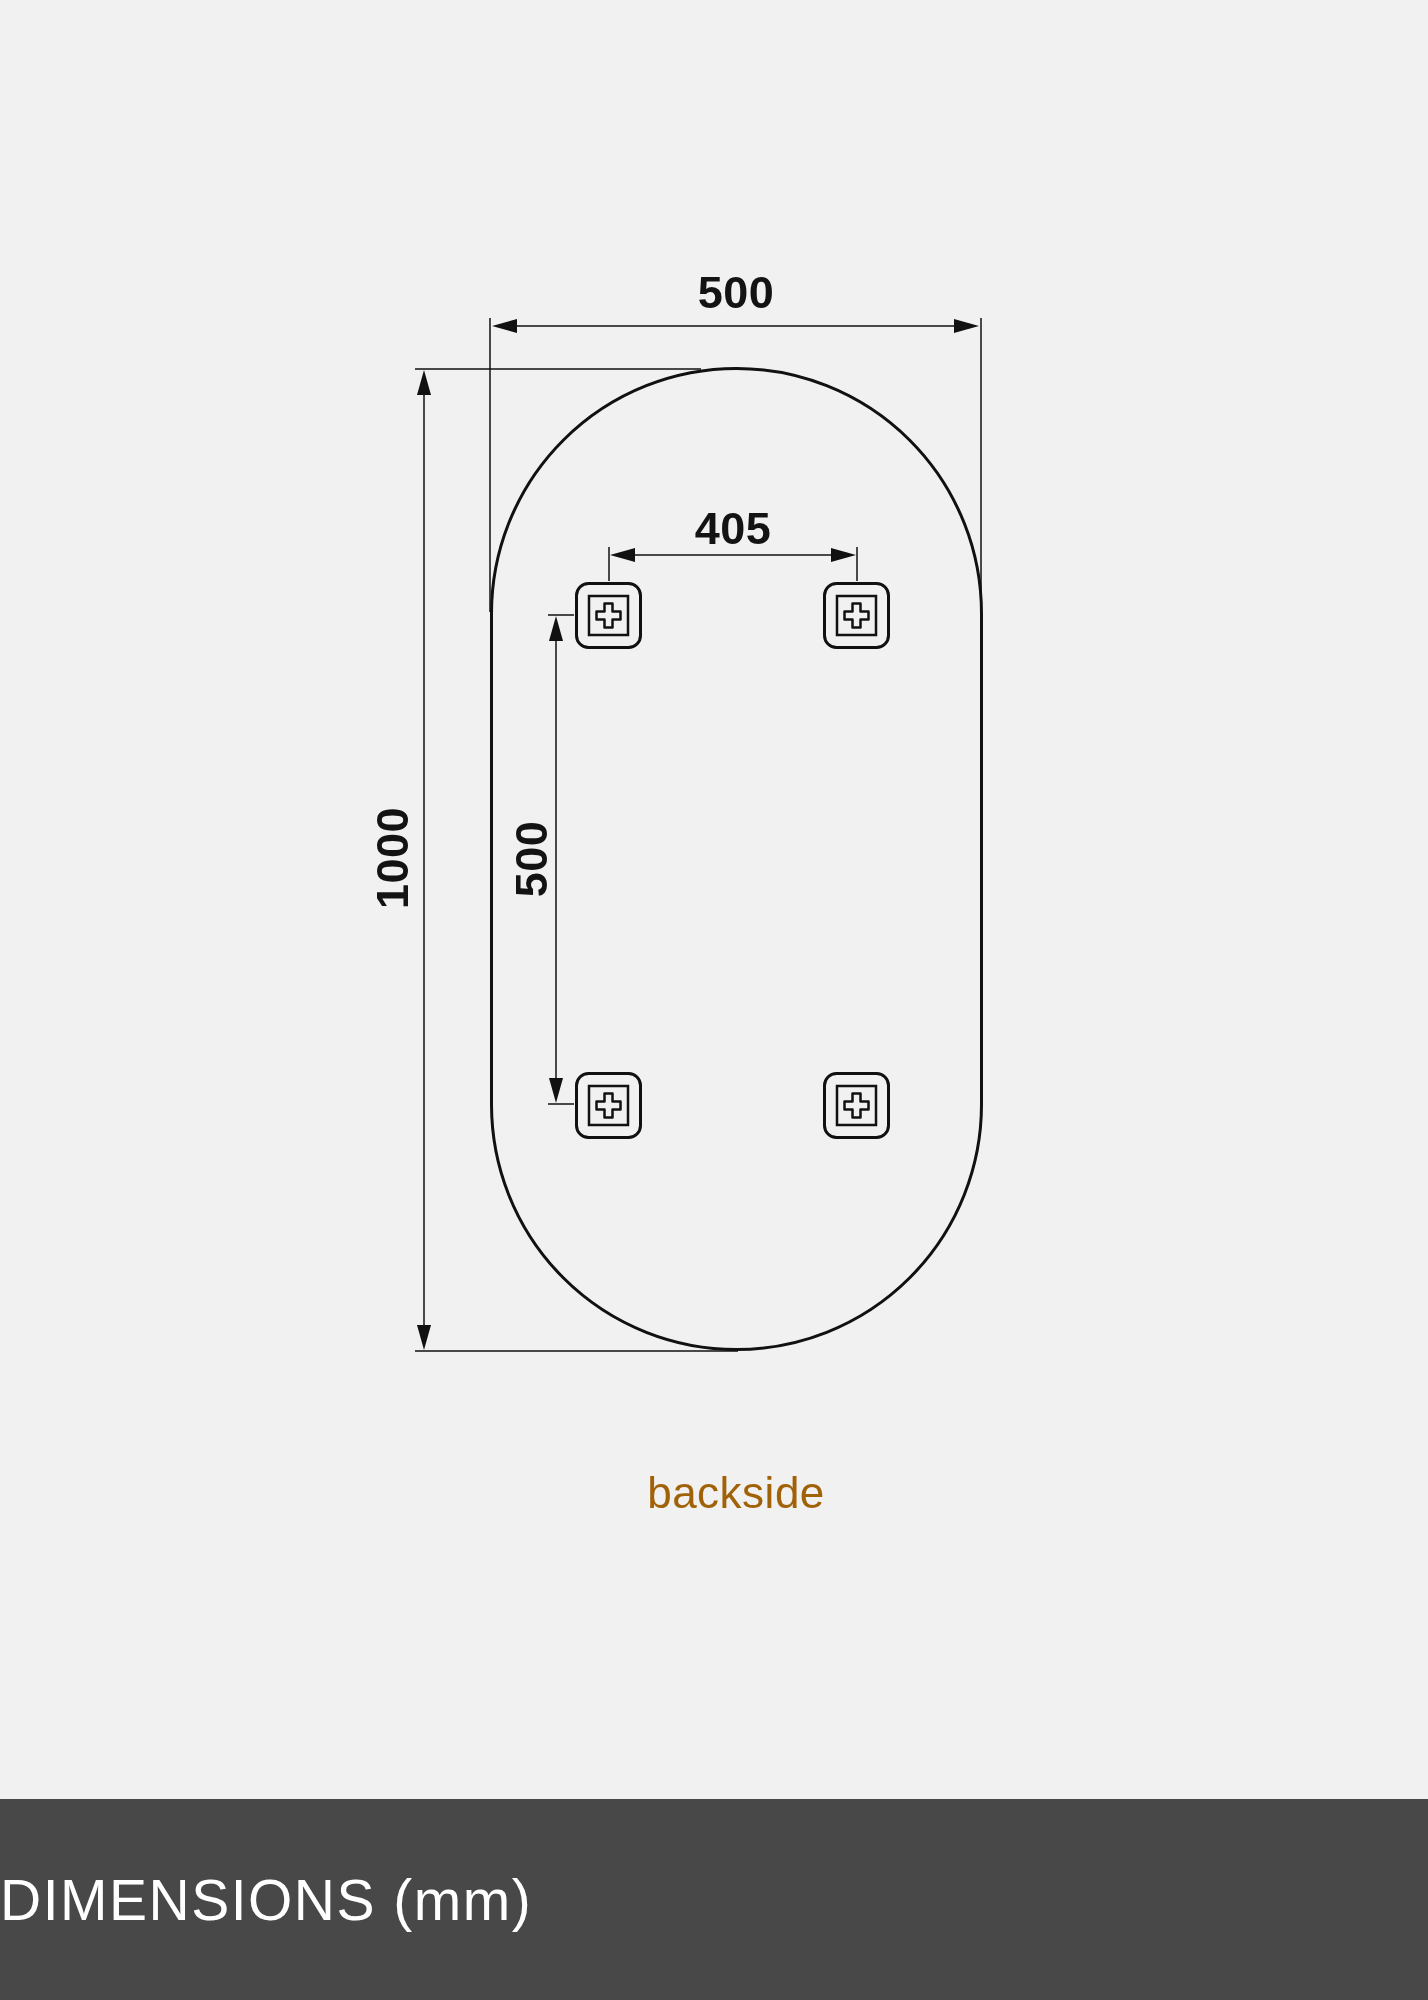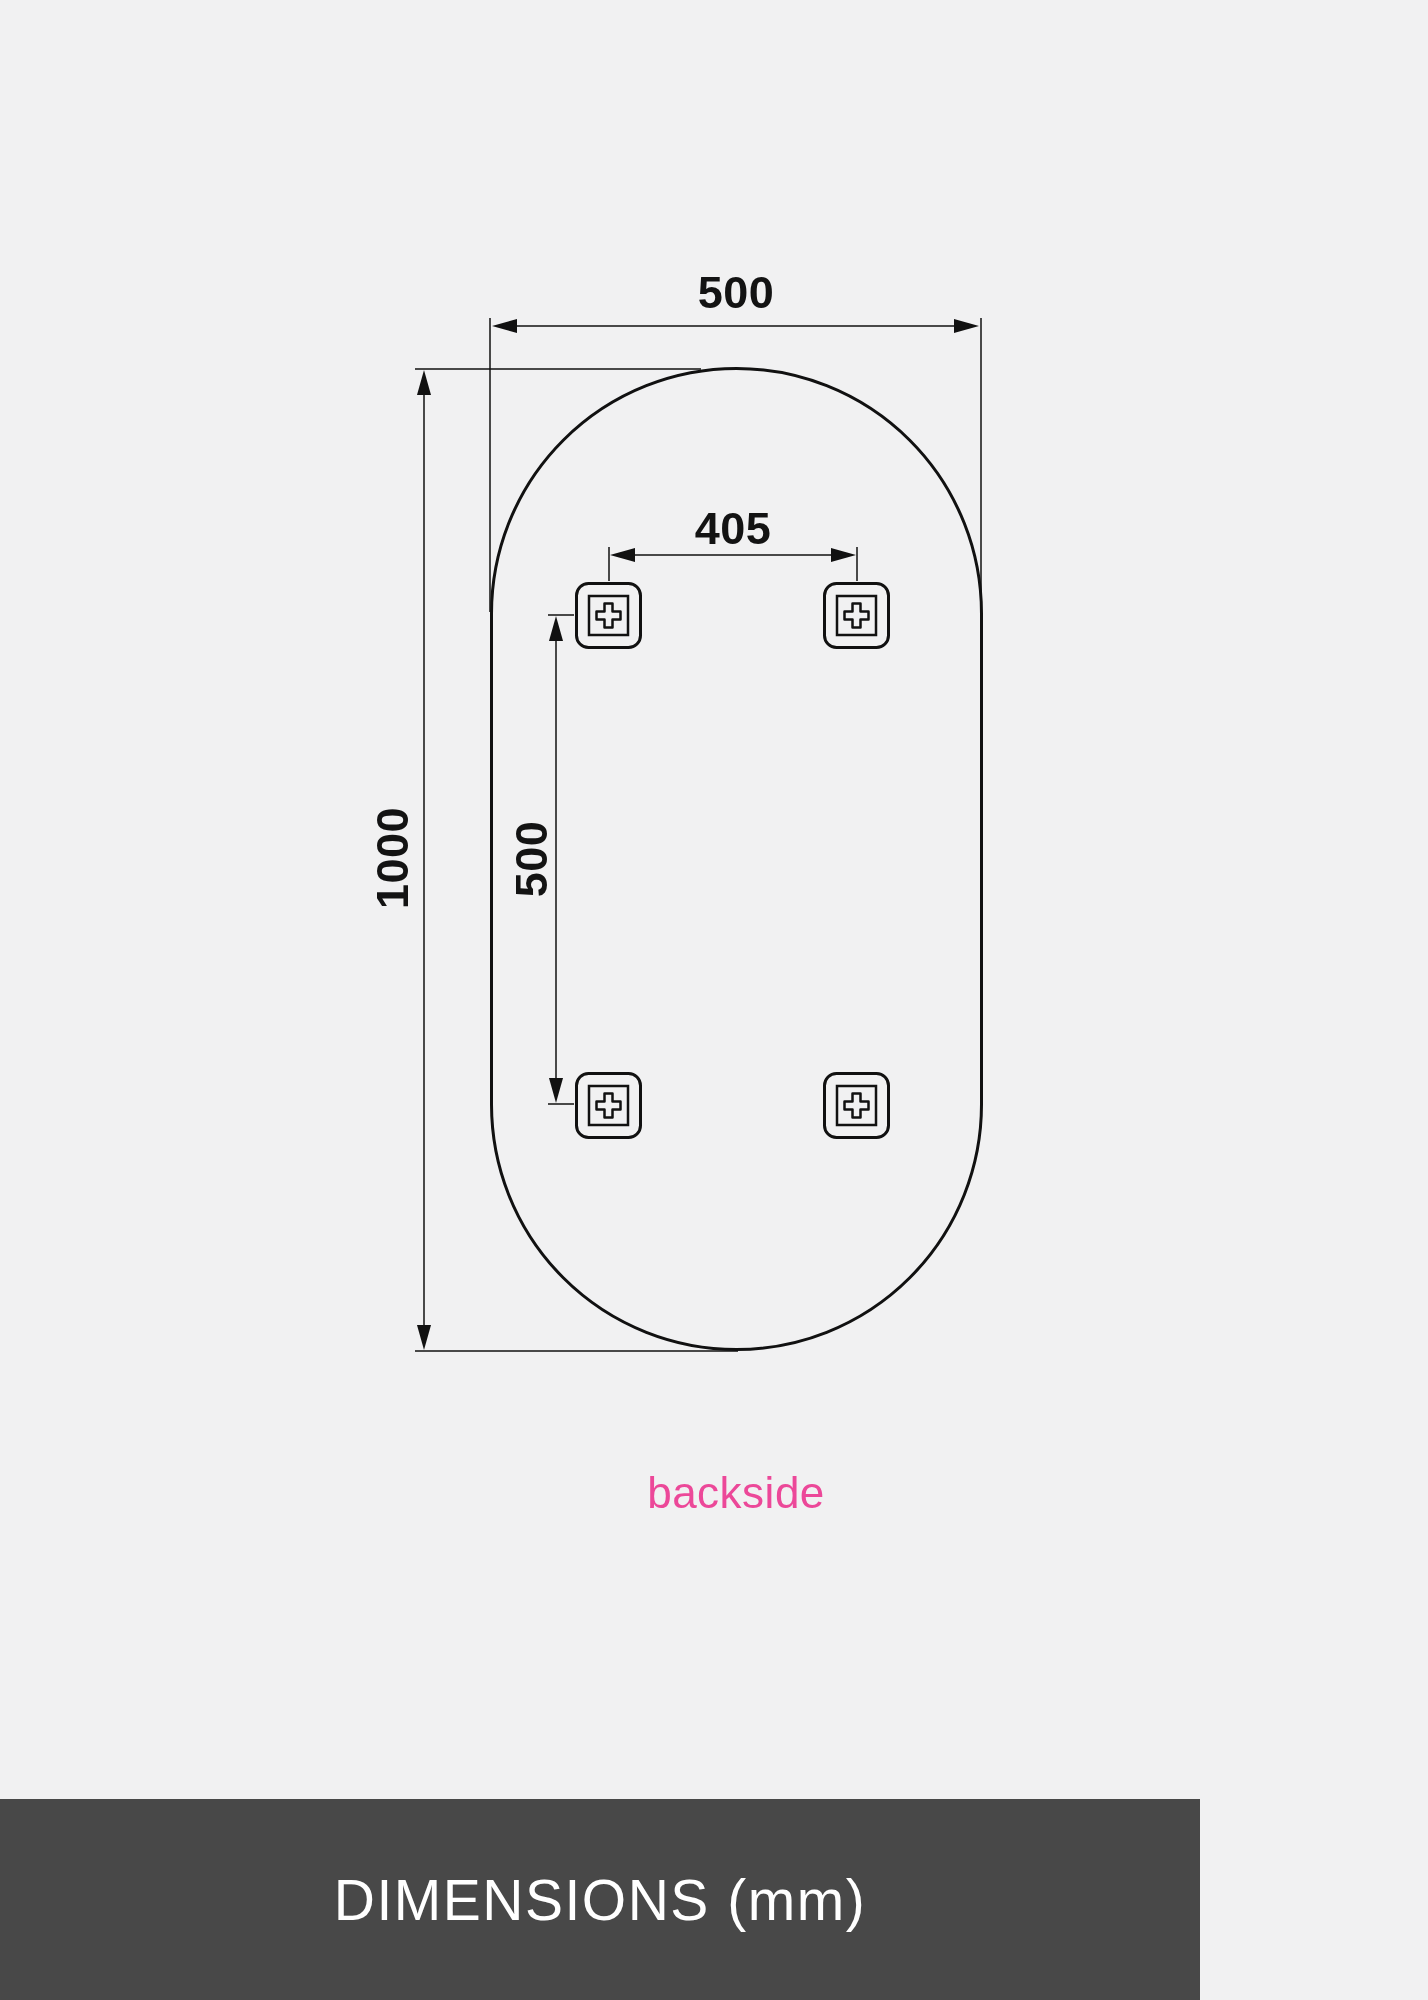--- a/index.html
+++ b/index.html
@@ -35,34 +35,33 @@
     white-space: nowrap;
   }
   .dim-label.vertical {
     transform: translate(-50%, -50%) rotate(-90deg);
   }
   .view-label {
     position: absolute;
     transform: translate(-50%, -50%);
     font-size: 44px;
     font-weight: 400;
-    color: #ec4899;
+    color: #a16207;
     letter-spacing: 0.5px;
     white-space: nowrap;
   }
   .footer-bar {
     position: absolute;
     left: 0;
     top: 1799px;
-    width: 1200px;
+    width: 1428px;
     height: 201px;
     background: #484848;
     display: flex;
     align-items: center;
-    justify-content: center;
   }
   .footer-title {
     color: #ffffff;
     font-size: 57px;
     font-weight: 400;
     letter-spacing: 1.5px;
     white-space: nowrap;
   }
 </style>
 </head>

